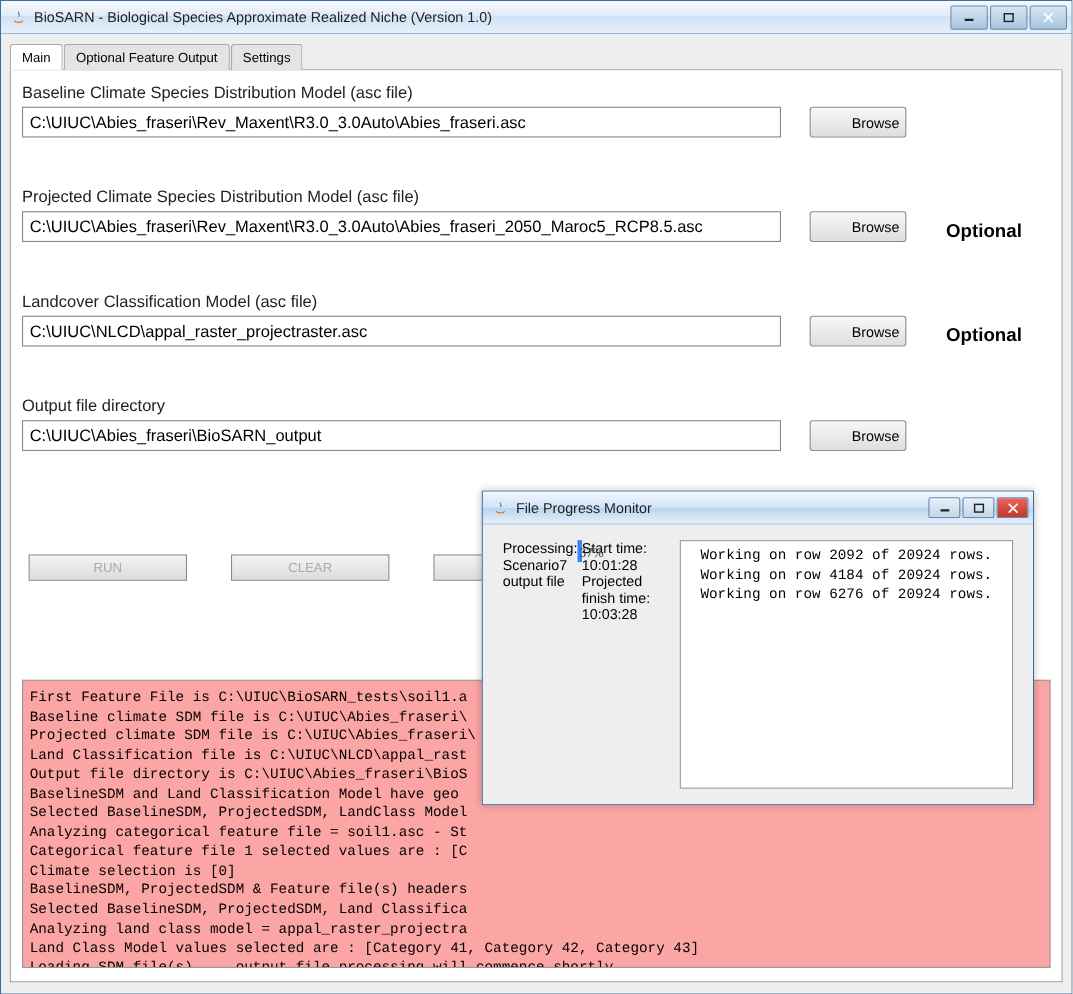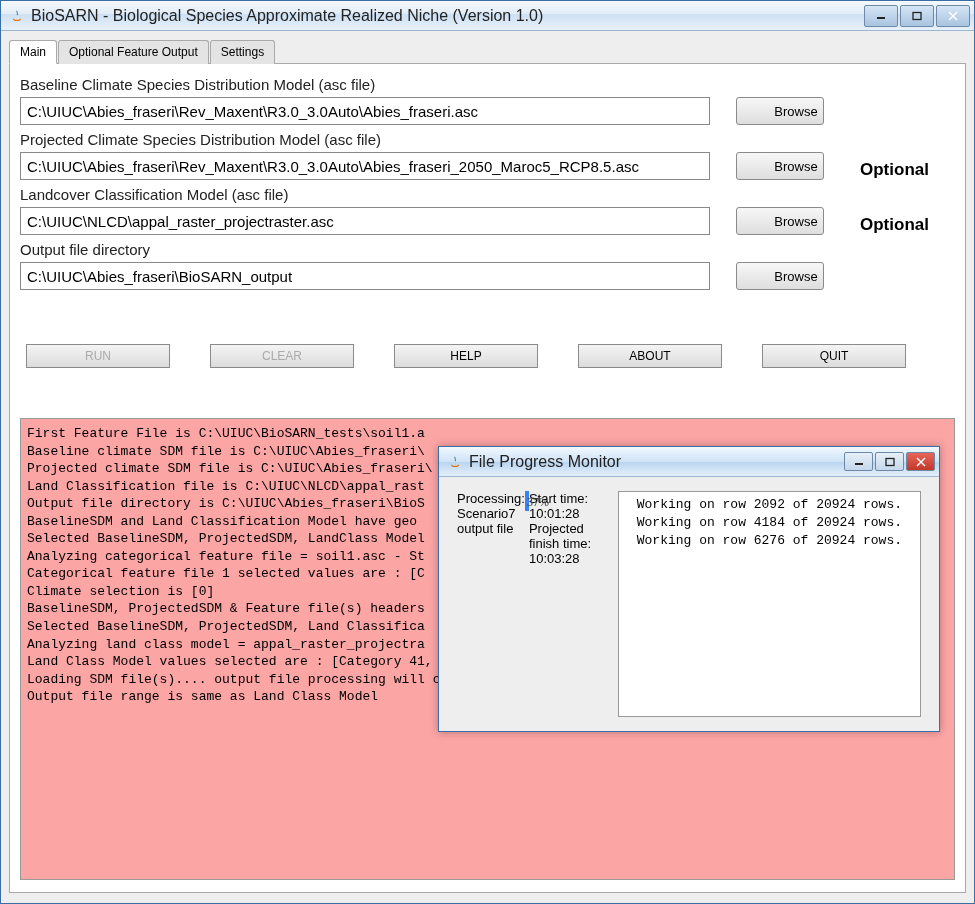--- a/index.html
+++ b/index.html
@@ -20,21 +20,21 @@
 .main-window {
   left: 0; top: 0; width: 975px; height: 904px;
 }
 .titlebar {
   height: 30px;
   background: linear-gradient(to bottom, #f5f9fd 0%, #e1ecf7 45%, #cde0f4 46%, #e8f1fa 100%);
   border-bottom: 1px solid #9db7d1;
   display: flex;
   align-items: center;
   padding: 0 4px 0 8px;
-  font-size: 16px;
+  font-size: 13px;
   color: #222;
 }
 .titlebar .java-icon {
   width: 16px; height: 16px; margin-right: 6px;
   display: inline-flex; align-items: center; justify-content: center;
 }
 .titlebar .java-icon svg { width: 14px; height: 14px; }
 .titlebar .title-text { flex: 1; }
 .win-controls { display: flex; gap: 2px; }
 .win-btn {
@@ -81,20 +81,21 @@
   border-bottom: 1px solid #fff;
 }
 .tab-panel {
   background: #fff;
   border: 1px solid #a9a9a9;
   border-top: none;
   padding: 12px 10px;
   height: calc(100% - 27px);
   display: flex;
   flex-direction: column;
+  gap: 40px;
 }
 .field-row { margin-bottom: 6px; }
 .field-label {
   font-size: 15px;
   color: #222;
   margin-bottom: 4px;
 }
 .field-controls {
   display: flex;
   align-items: flex-end;

